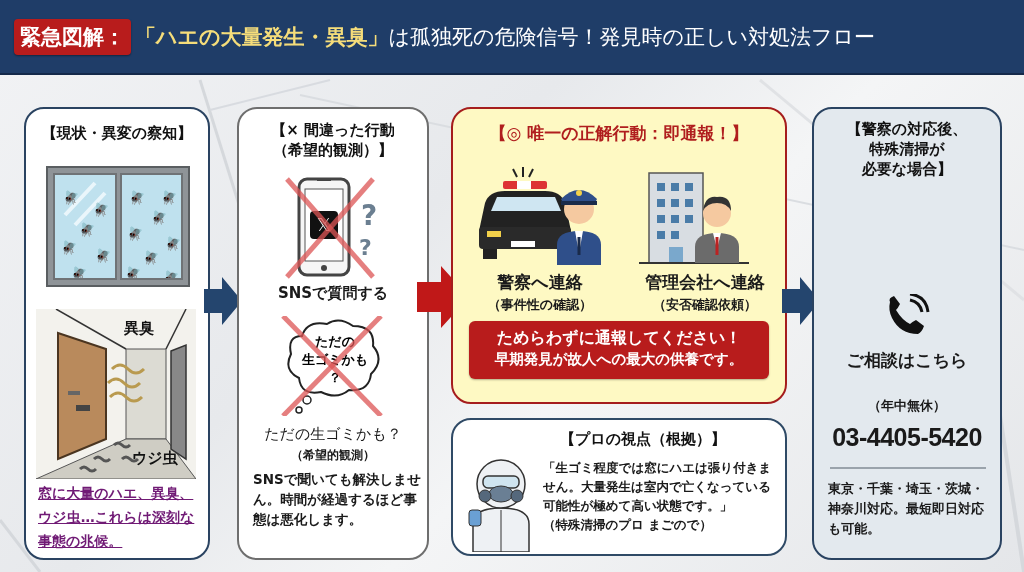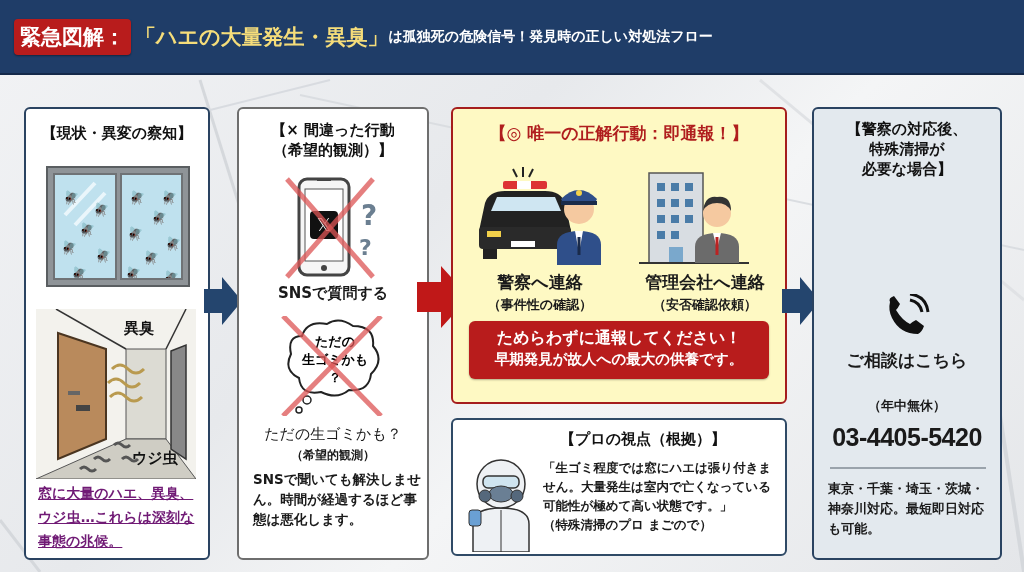--- a/index.html
+++ b/index.html
@@ -18,26 +18,26 @@
     background: #1f3d68;
     border-bottom: 2px solid #14294a;
     display: flex; align-items: center; padding-left: 14px;
   }
   .header .tag {
     background: #b81c1c; color: #fff; font-weight: bold; font-size: 21px;
     padding: 4px 6px; border-radius: 4px; margin-right: 4px; letter-spacing: 0px;
     box-shadow: 0 1px 2px rgba(0,0,0,0.4);
   }
   .header .hl { color: #f5dd7a; font-weight: bold; font-size: 21px; }
-  .header .rest { color: #ffffff; font-weight: bold; font-size: 14px; }
+  .header .rest { color: #ffffff; font-weight: normal; font-size: 21px; }
 
   
   .panel {
     position: absolute; background: #fff; border: 2.5px solid #24405f;
-    border-radius: 6px;
+    border-radius: 20px;
   }
   .panel-title { font-weight: bold; text-align: center; color: #111; }
 
   #p1 { left: 24px; top: 107px; width: 186px; height: 453px; border-color: #2a4361; }
   #p2 { left: 237px; top: 107px; width: 192px; height: 453px; border-color: #6e6e6e; }
   #p3 { left: 451px; top: 107px; width: 336px; height: 297px; background: #fef9c3; border-color: #a51d1d; }
   #p4 { left: 451px; top: 418px; width: 336px; height: 138px; border-color: #2f4a66; }
   #p5 { left: 812px; top: 107px; width: 190px; height: 453px; background: #e3e9ee; border-color: #2a4361; }
 
   

